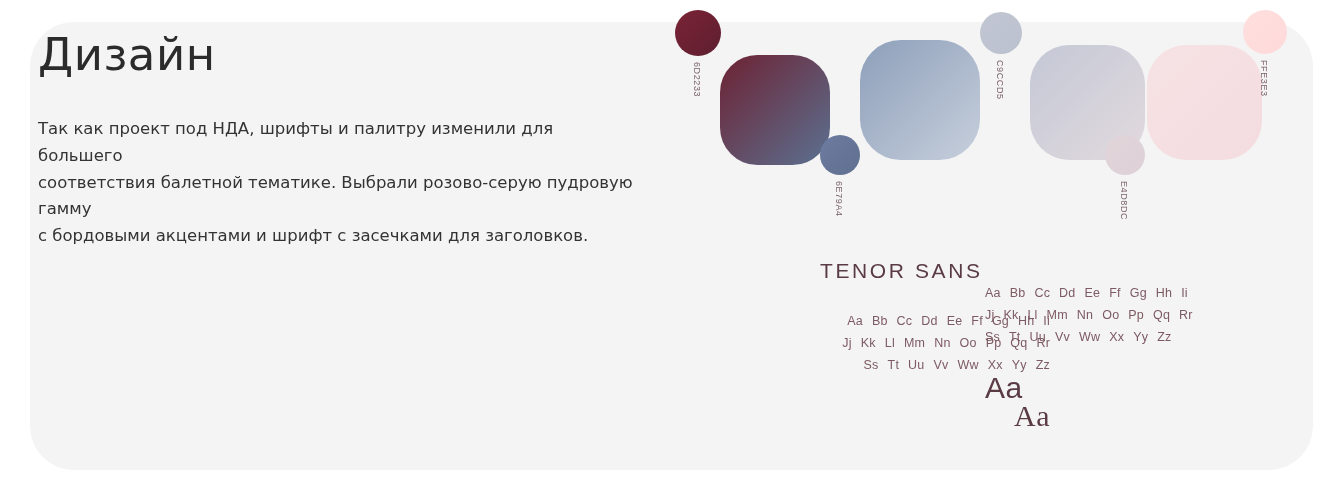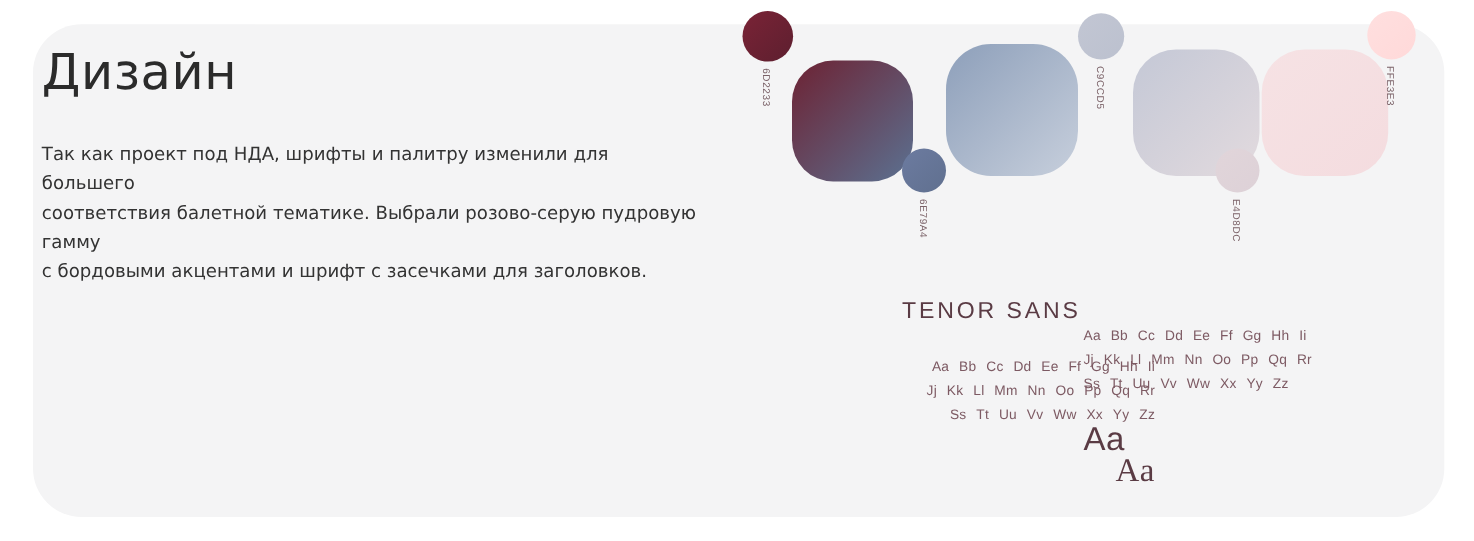--- a/index.html
+++ b/index.html
@@ -29,21 +29,21 @@
     width: 1283px;
     height: 448px;
     background: #f4f4f5;
     border-radius: 44px;
   }
 
   
   .left-col {
     position: absolute;
     left: 38px;
-    top: 42px;
+    top: 31px;
     width: 600px;
   }
   .page-title {
     font-family: "DejaVu Sans", sans-serif;
     font-size: 45px;
     font-weight: 400;
     color: #2b2b2b;
     letter-spacing: 0.5px;
     line-height: 1.05;
     margin: 0 0 38px 0;
@@ -93,21 +93,21 @@
   
   .type-area {
     position: absolute;
     left: 655px;
     top: 255px;
     width: 660px;
     height: 200px;
   }
   .type-col {
     position: absolute;
-    top: 16px;
+    top: 4px;
   }
   .type-col.col-a { left: 165px; width: 230px; }
   .type-col.col-b { left: 330px; width: 230px; }
 
   .font-name {
     font-family: "Liberation Sans", sans-serif;
     font-size: 21px;
     font-weight: 400;
     letter-spacing: 2.6px;
     color: #5a3b44;

